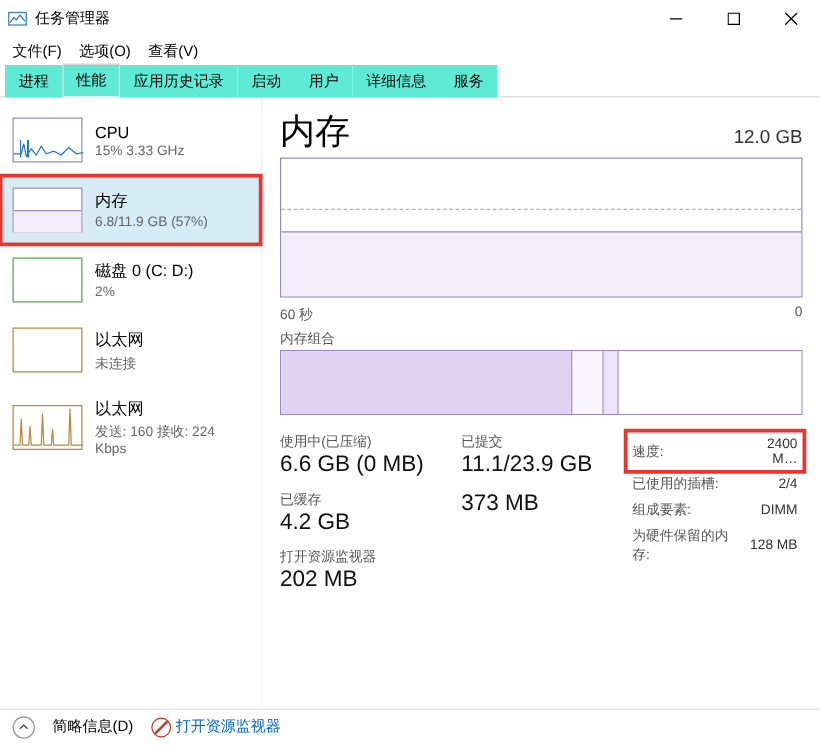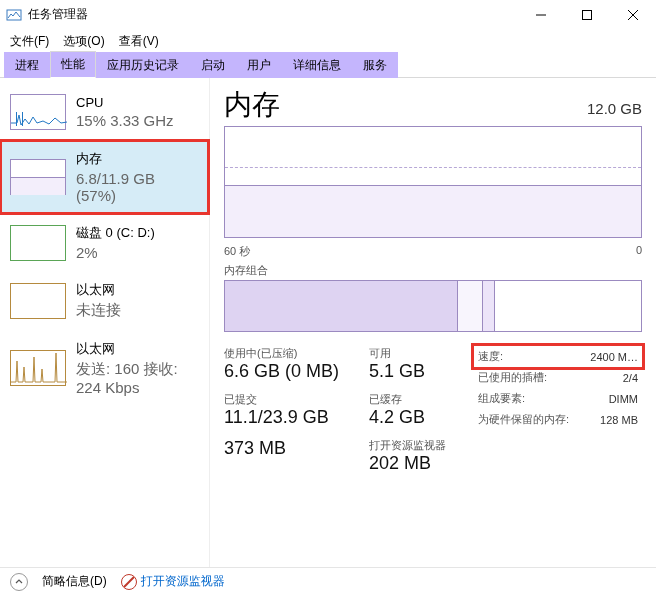--- a/index.html
+++ b/index.html
@@ -8,38 +8,38 @@
 .titlebar { height: 30px; display: flex; align-items: center; padding-left: 6px; border-bottom: 1px solid transparent; }
 .titlebar .ticon { width: 16px; height: 16px; margin-right: 6px; }
 .titlebar .title { flex: 1; font-size: 12px; }
 .winbtns { display: flex; }
 .winbtn { width: 46px; height: 30px; display: flex; align-items: center; justify-content: center; }
 
 .menubar { height: 22px; display: flex; align-items: center; padding-left: 4px; gap: 2px; font-size: 12px; }
 .menuitem { padding: 2px 6px; }
 
 .tabs { height: 26px; display: flex; align-items: flex-end; border-bottom: 1px solid #d9d9d9; padding-left: 4px; gap: 0; }
-.tab { padding: 4px 10px; border: 1px solid transparent; border-bottom: none; cursor: default; font-size: 12px; position: relative; top: 1px; background: #c4b5fd; }
+.tab { padding: 4px 10px; border: 1px solid transparent; border-bottom: none; cursor: default; font-size: 12px; position: relative; top: 1px; background: #5eead4; }
 .tab.active { border-color: #d9d9d9; border-bottom: 1px solid #fff; }
 
 .body { display: flex; height: calc(100% - 30px - 22px - 26px - 32px); }
 .sidebar { width: 210px; border-right: 1px solid #eee; padding-top: 6px; }
 .sideitem { display: flex; align-items: center; padding: 8px 8px; gap: 10px; border: 2px solid transparent; }
 .sideitem.selected { background: #d6ecf7; }
 .sideitem.hl { outline: 3px solid #e8352e; outline-offset: -2px; }
 .thumb { width: 56px; height: 36px; border: 1px solid #9b8ac0; background: #fff; position: relative; flex-shrink: 0; }
 .thumb.cpu::after { content:""; position:absolute; left:0; right:0; bottom:3px; height:14px; background:linear-gradient(90deg, transparent 0, transparent 10%, #2178c5 10%, #2178c5 11%, transparent 11%, transparent 20%, #2178c5 20%, #2178c5 22%, transparent 22%); }
 .thumb.cpu svg { position:absolute; bottom:0; left:0; }
 .thumb.mem::before { content:""; position:absolute; left:0; right:0; top:50%; height:50%; background:#f3eefb; border-top:1px solid #9b8ac0; }
 .thumb.disk { border-color:#5aa556; }
 .thumb.eth { border-color:#b58a3e; }
 .thumb.eth2 { border-color:#b58a3e; }
 .thumb.eth2 svg { position:absolute; bottom:0; left:0; }
 .sidetext .t1 { font-size: 13px; color:#000; }
-.sidetext .t2 { font-size: 15px; color:#666; margin-top:2px; }
+.sidetext .t2 { font-size: 11px; color:#666; margin-top:2px; }
 
 .main { flex:1; padding: 8px 14px 0 14px; overflow:hidden; }
 .mhead { display:flex; align-items:baseline; justify-content:space-between; }
 .mtitle { font-size: 28px; font-weight:400; }
 .mtotal { font-size: 15px; color:#333; }
 .seclabel { font-size: 11px; color:#555; margin-top: 6px; display:flex; justify-content:space-between; }
 .graph { border:1px solid #9b8ac0; height: 112px; margin-top:2px; position:relative; background:#fff; }
 .graph .fill { position:absolute; left:0; right:0; bottom:0; height:47%; background:#f3eefb; border-top:1px solid #9b8ac0; }
 .graph .dash { position:absolute; left:0; right:0; top:36%; border-top:1px dashed #b7a8d6; }
 .comp { border:1px solid #9b8ac0; height:52px; margin-top:2px; position:relative; display:flex; }
@@ -183,24 +183,20 @@
         <div class="seg free"></div>
     </div>
 
     <div class="stats">
       <div class="leftstats">
         <div class="statblock">
           <span class="statlabel">使用中(已压缩)</span>
           <span class="statval">6.6 GB (0 MB)</span>
         </div>
         <div class="statblock">
-          <span class="statlabel">可用</span>
-          <span class="statval">5.1 GB</span>
-        </div>
-        <div class="statblock">
           <span class="statlabel">已提交</span>
           <span class="statval">11.1/23.9 GB</span>
         </div>
         <div class="statblock">
           <span class="statlabel">已缓存</span>
           <span class="statval">4.2 GB</span>
         </div>
         <div class="statblock">
           <span class="statval">373 MB</span>
         </div>

